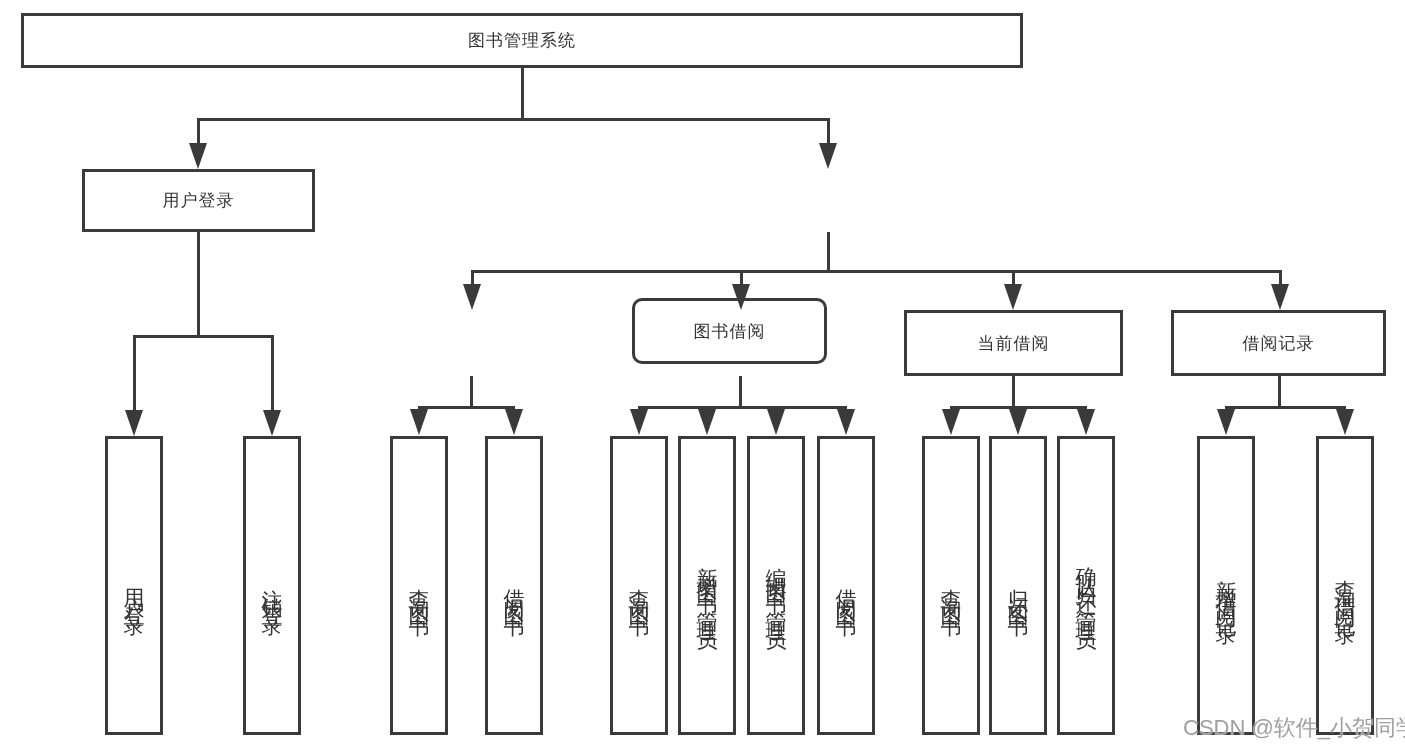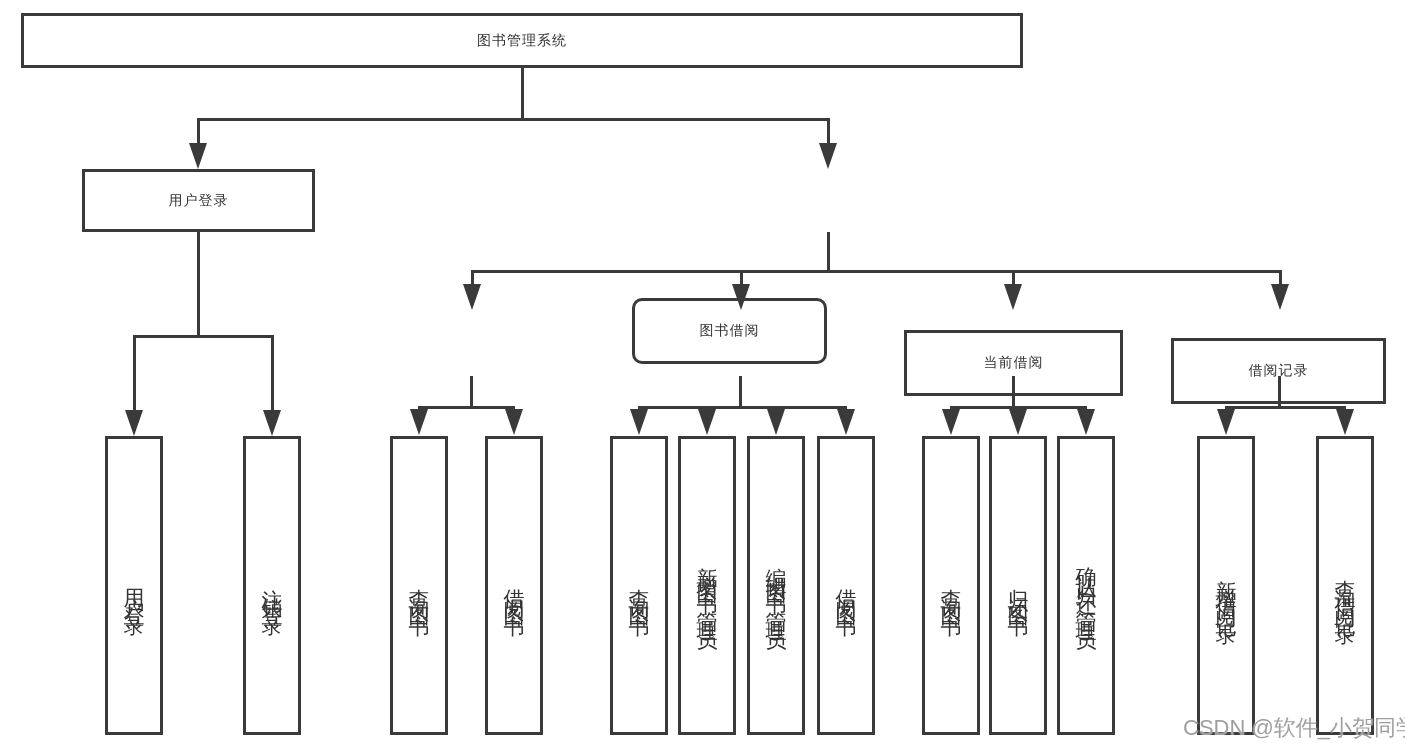--- a/index.html
+++ b/index.html
@@ -3,21 +3,21 @@
 <meta charset="utf-8">
 <style>
   html,body{margin:0;padding:0;background:#ffffff;}
   .stage{
     position:relative;width:1405px;height:747px;background:#ffffff;
     font-family:"Liberation Sans",sans-serif;overflow:hidden;
   }
   .box{
     position:absolute;box-sizing:border-box;border:3px solid #3a3a3a;background:#ffffff;
     display:flex;align-items:center;justify-content:center;
-    color:#333333;font-size:14px;letter-spacing:1px;
+    color:#333333;font-size:17px;letter-spacing:1px;
   }
   .vbox{
     writing-mode:vertical-rl;
     font-size:21px;letter-spacing:9px;
     padding-top:9px; 
   }
   .vline{position:absolute;width:3px;background:#3a3a3a;}
   .hline{position:absolute;height:3px;background:#3a3a3a;}
   .arrow{
     position:absolute;width:0;height:0;
@@ -42,25 +42,25 @@
   <div class="box" style="left:82px;top:169px;width:233px;height:63px;">
     <span>用户登录</span>
   </div>
 
 
 
   <div class="box" style="left:632px;top:298px;width:195px;height:66px;border-radius:10px;">
     <span>图书借阅</span>
   </div>
 
-  <div class="box" style="left:904px;top:310px;width:219px;height:66px;margin-top:20px;">
+  <div class="box" style="left:904px;top:310px;width:219px;height:66px;">
     <span>当前借阅</span>
   </div>
 
-  <div class="box" style="left:1171px;top:310px;width:215px;height:66px;margin-top:28px;">
+  <div class="box" style="left:1171px;top:310px;width:215px;height:66px;">
     <span>借阅记录</span>
   </div>
 
   <div class="box vbox" style="left:105px;top:436px;width:58px;height:299px;">
     <span>用户登录</span>
   </div>
   <div class="box vbox" style="left:243px;top:436px;width:58px;height:299px;">
     <span>注销登录</span>
   </div>
 

